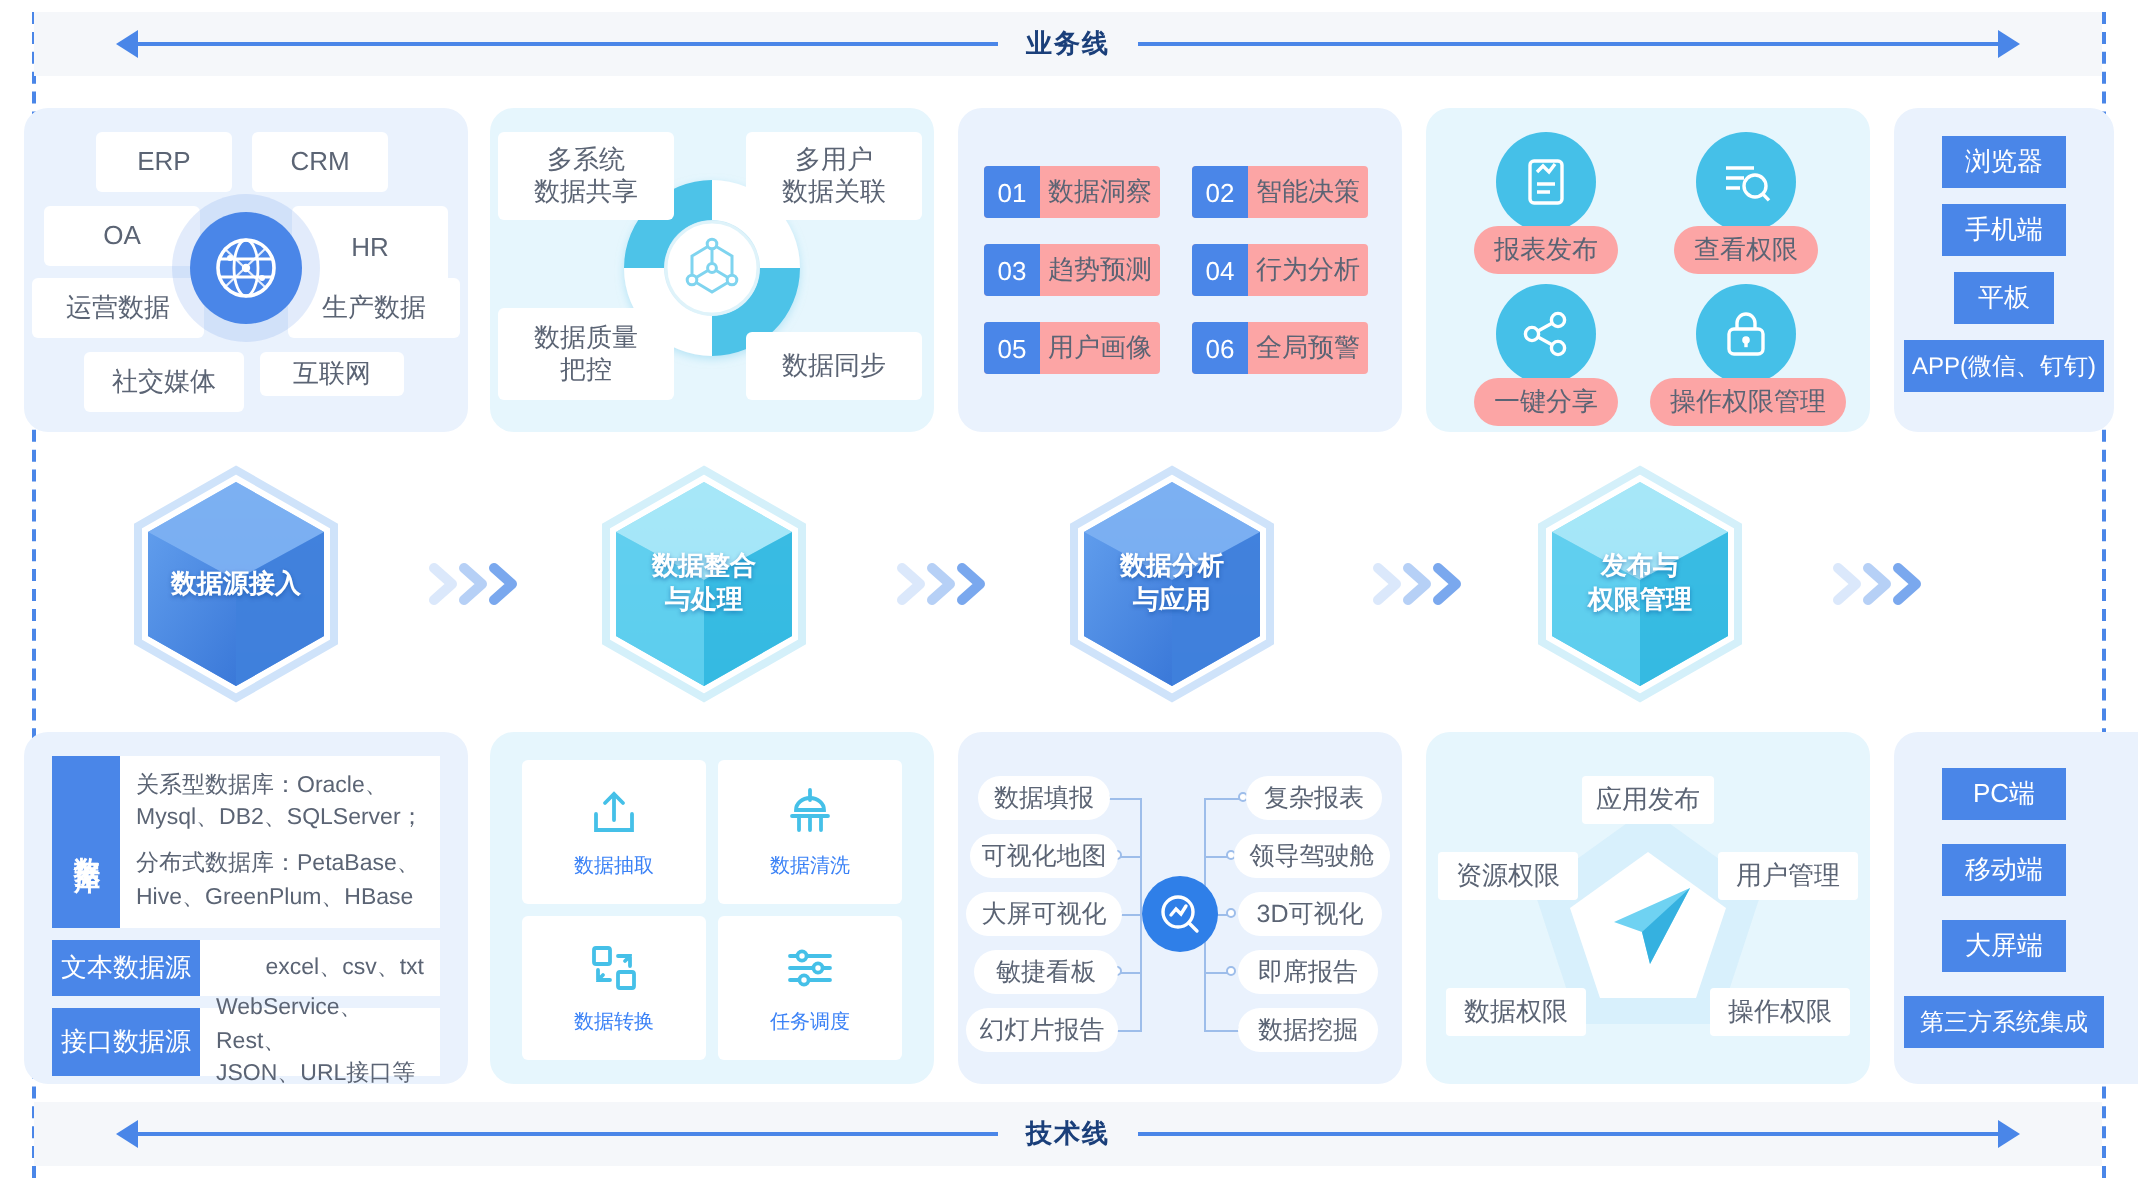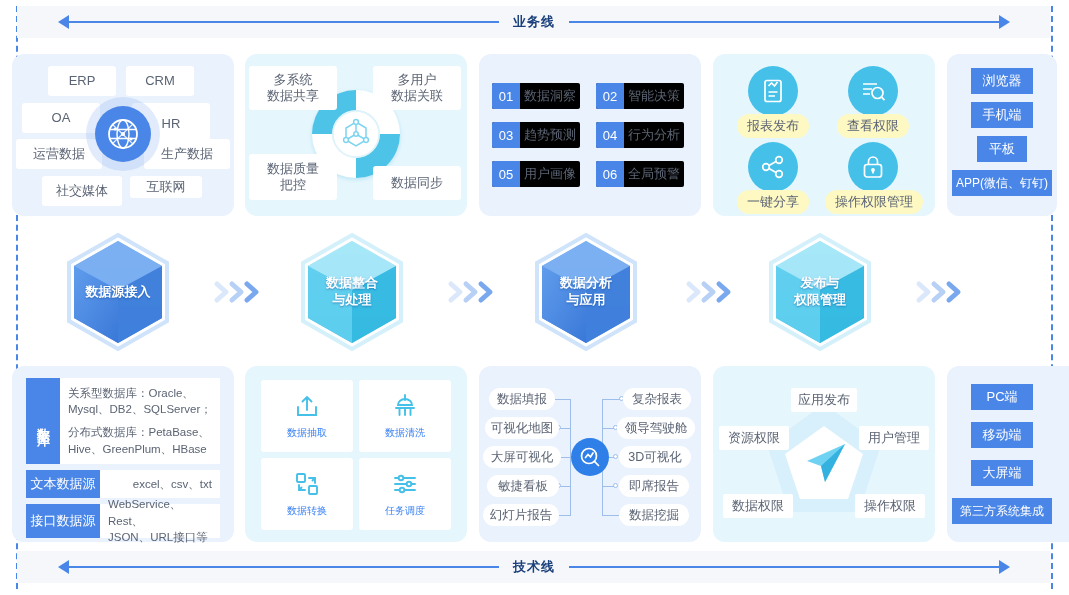--- a/index.html
+++ b/index.html
@@ -68,21 +68,21 @@
     box-shadow: 0 0 0 9px rgba(122,166,238,0.22);
     display: flex; align-items: center; justify-content: center;
   }
 
   
   .donut-wrap { position: absolute; width: 104px; height: 104px; }
 
   
   .numrow {
     position: absolute; height: 26px; width: 88px;
-    display: flex; background: #000000; border-radius: 2px;
+    display: flex; background: #fca5a5; border-radius: 2px;
     overflow: hidden;
   }
   .numrow .n {
     width: 28px; background: #4a86e8; color: #fff;
     font-size: 13px; display: flex; align-items: center; justify-content: center;
     flex: 0 0 28px;
   }
   .numrow .t {
     flex: 1; font-size: 13px; color: #5b6474;
     display: flex; align-items: center; justify-content: center;
@@ -90,21 +90,21 @@
 
   
   .circ-item { position: absolute; width: 96px; text-align: center; }
   .circ {
     width: 50px; height: 50px; border-radius: 50%;
     background: #45c0e8; margin: 0 auto;
     display: flex; align-items: center; justify-content: center;
   }
   .circ-cap {
     position: relative; margin: -13px auto 0; display: inline-block;
-    background: #fef9c3; border-radius: 13px; padding: 3px 10px;
+    background: #fca5a5; border-radius: 13px; padding: 3px 10px;
     font-size: 13px; color: #5b6474; white-space: nowrap;
   }
 
   
   .tag {
     position: absolute; background: #4a86e8; color: #fff;
     display: flex; align-items: center; justify-content: center;
     font-size: 13px; white-space: nowrap;
   }
 
@@ -186,21 +186,21 @@
     <div class="line" style="width:430px"></div>
     <div class="label">技术线</div>
     <div class="line" style="width:430px"></div>
     <div class="arrow-r"></div>
   </div>
 
   <div class="panel pale" style="left:12px; top:54px; width:222px; height:162px;">
     <div class="chip" style="left:36px; top:12px;  width:68px; height:30px;">ERP</div>
     <div class="chip" style="left:114px;top:12px;  width:68px; height:30px;">CRM</div>
     <div class="chip" style="left:10px; top:49px;  width:78px; height:30px;">OA</div>
-    <div class="chip" style="left:120px;top:49px;  width:78px; height:42px;">HR</div>
+    <div class="chip" style="left:134px;top:49px;  width:78px; height:42px;">HR</div>
     <div class="chip" style="left:4px;  top:85px;  width:86px; height:30px;">运营数据</div>
     <div class="chip" style="left:132px;top:85px;  width:86px; height:30px;">生产数据</div>
     <div class="chip" style="left:30px; top:122px; width:80px; height:30px;">社交媒体</div>
     <div class="chip" style="left:118px;top:122px; width:72px; height:22px;">互联网</div>
 
     <div class="globe" style="left:83px; top:52px;">
       <svg width="34" height="34" viewBox="0 0 34 34">
         <circle cx="17" cy="17" r="14" fill="none" stroke="#ffffff" stroke-width="1.8"></circle>
         <ellipse cx="17" cy="17" rx="6" ry="14" fill="none" stroke="#ffffff" stroke-width="1.4"></ellipse>
         <path d="M3.6 12.5 H30.4 M3.6 21.5 H30.4" stroke="#ffffff" stroke-width="1.4" fill="none"></path>

